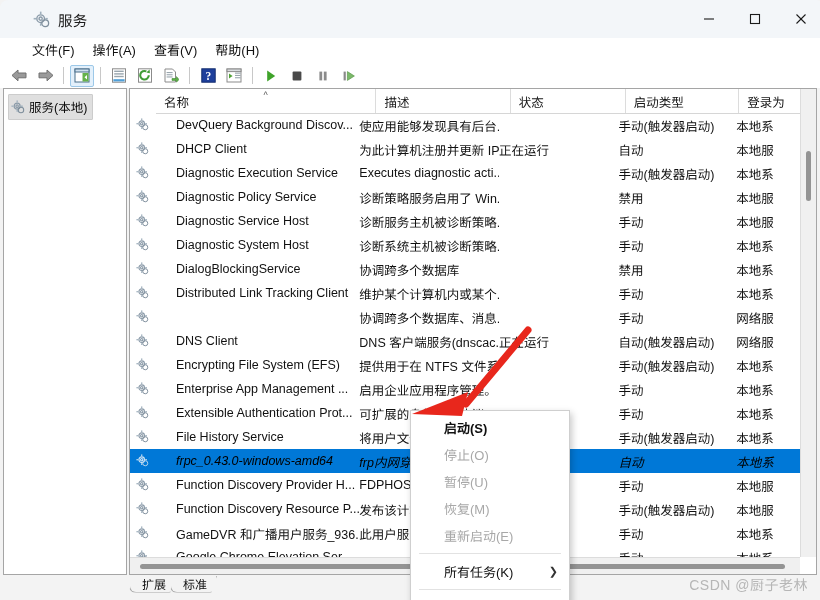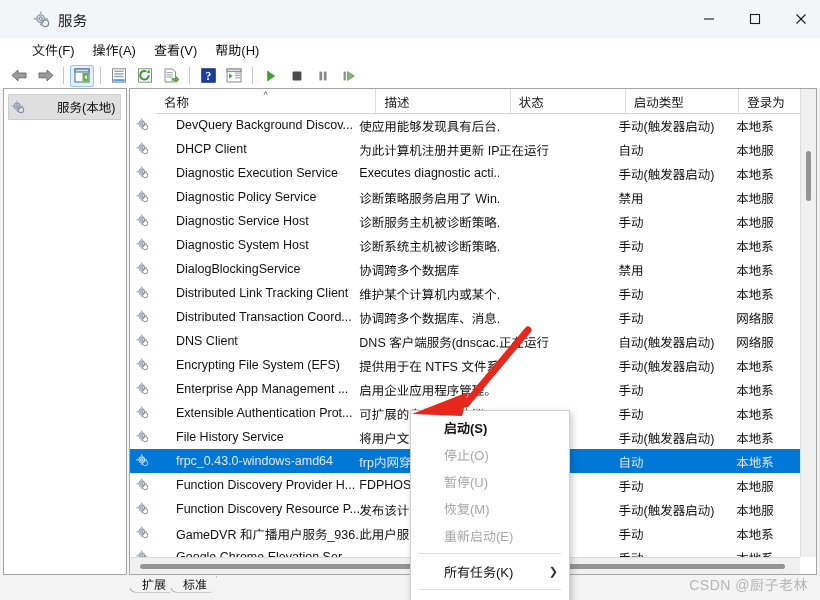--- a/index.html
+++ b/index.html
@@ -100,21 +100,20 @@
     position: relative;
   }
   .tree-node {
     display: flex; align-items: center;
     margin: 5px 4px 0 4px;
     padding: 2px 5px 3px 2px;
     background: #dfdfdf;
     border: 1px solid #cccccc;
     border-radius: 1px;
     width: fit-content;
-    gap: 28px;
   }
   .tree-node .gear { margin-right: 4px; }
   .tree-node-label { font-size: 12.5px; color: #0b0b0b; }
 
   .right-pane {
     flex: 1;
     margin-left: 2px;
     background: #ffffff;
     border: 1px solid #a5a5a5;
     box-sizing: border-box;
@@ -155,21 +154,21 @@
     position: absolute;
     left: 0; top: 24px; right: 0; bottom: 0;
     overflow: hidden;
   }
   .row {
     display: flex; align-items: center;
     height: 24px;
     font-size: 12.5px; color: #111;
     white-space: nowrap;
   }
-  .row.selected { background: #0078d7; color: #e5e5e5; }
+  .row.selected { background: #0078d7; color: #000000; font-style: italic; }
   .cell {
     overflow: hidden; text-overflow: clip;
     white-space: nowrap;
     box-sizing: border-box;
     padding-right: 4px;
   }
   .c-name {
     width: 230px; display: flex; align-items: center;
     padding-left: 6px;
     gap: 21px;
@@ -642,21 +641,20 @@
                     <circle cx="7" cy="7" r="1.4"></circle>
                   </g>
                   <g fill="#9fb0bd">
                     <rect x="6.3" y="0.5" width="1.5" height="2.2"></rect>
                     <rect x="6.3" y="11.3" width="1.5" height="2.2"></rect>
                     <rect x="0.5" y="6.3" width="2.2" height="1.5"></rect>
                     <rect x="11.3" y="6.3" width="2.2" height="1.5"></rect>
                   </g>
                   <circle cx="11.4" cy="11.4" r="3.1" fill="none" stroke="#7f8f9c" stroke-width="1.2"></circle>
                 </svg></span>
-              <span>Distributed Transaction Coord...</span>
             </div>
             <div class="cell c-desc">协调跨多个数据库、消息...</div>
             <div class="cell c-state"></div>
             <div class="cell c-start">手动</div>
             <div class="cell c-logon">网络服</div>
           </div>
           <div class="row">
             <div class="cell c-name">
               <span class="gear"><svg width="13" height="13" viewBox="0 0 16 16">
                   <g fill="none" stroke="#8a9aa8" stroke-width="1.4">

